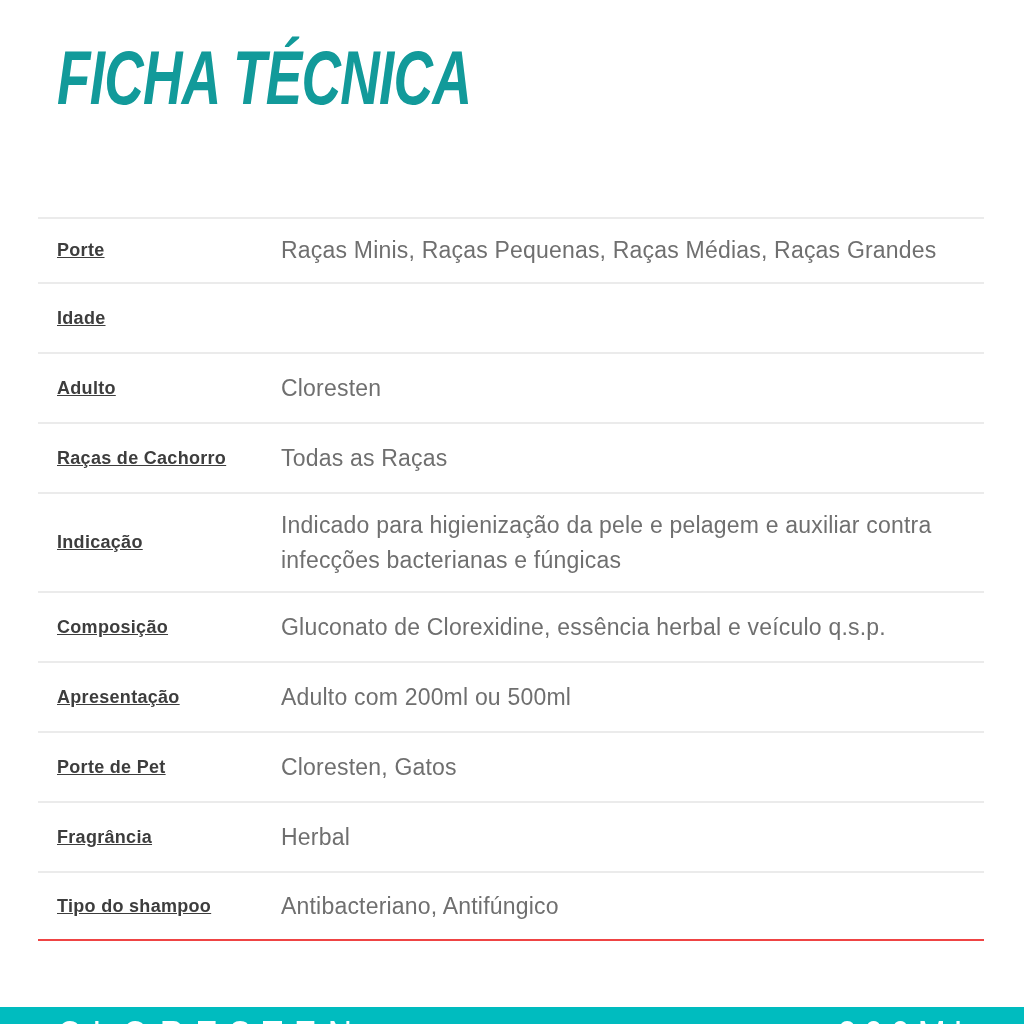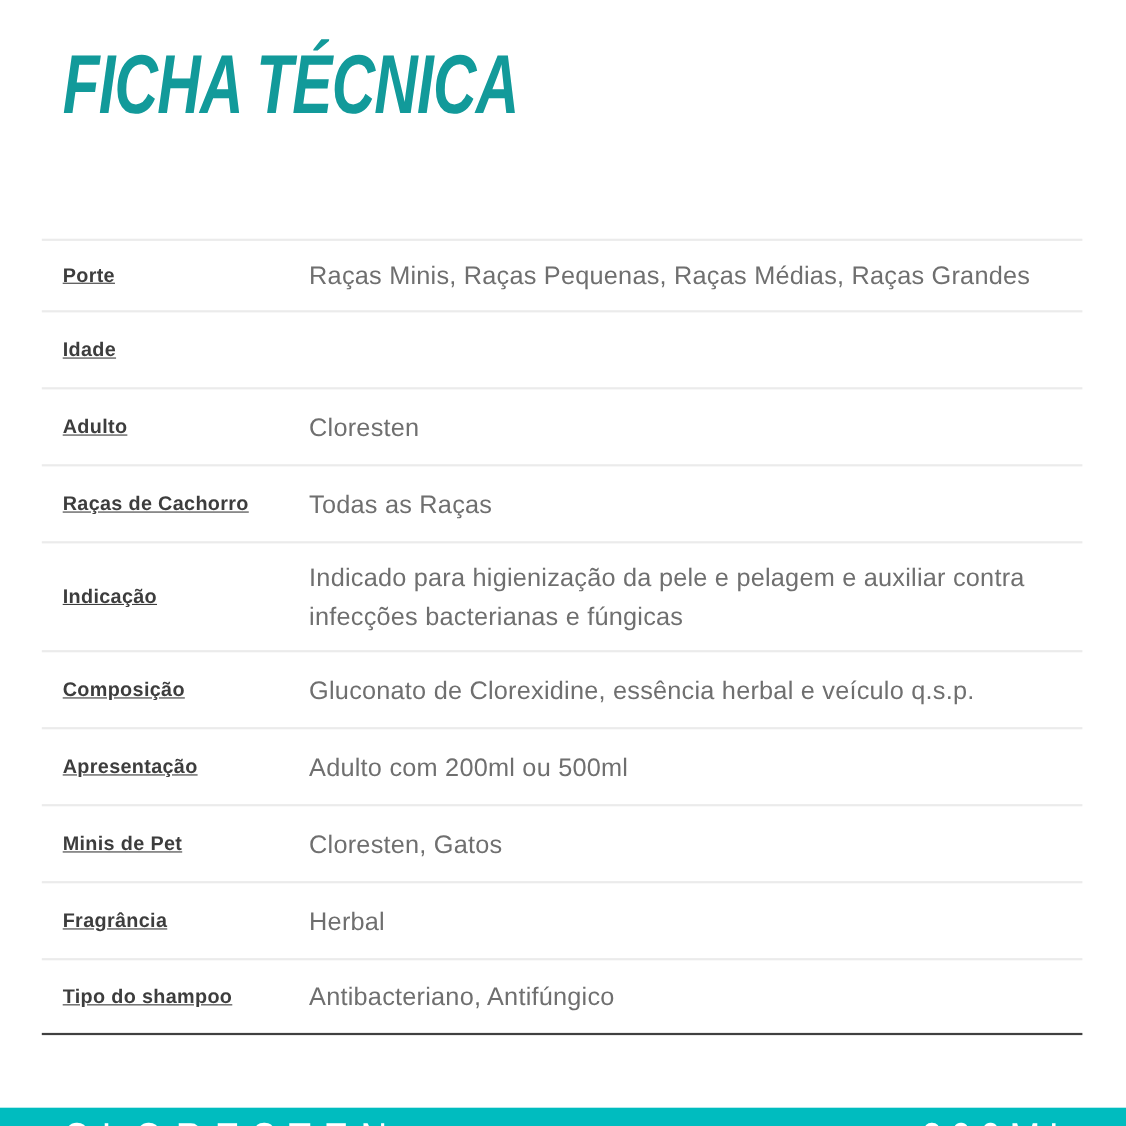--- a/index.html
+++ b/index.html
@@ -39,21 +39,21 @@
   }
   .spec-row {
     display: grid;
     grid-template-columns: 243px 1fr;
     align-items: center;
     min-height: 70px;
     border-top: 2px solid #ebebeb;
   }
   .spec-row.first { min-height: 65px; }
   .spec-row.tall  { min-height: 99px; }
-  .spec-row.last  { border-bottom: 2px solid #404040; }
+  .spec-row.last  { border-bottom: 2px solid #ef4444; }
   .spec-label {
     padding-left: 19px;
     font-size: 18px;
     font-weight: bold;
     color: #3d3d3d;
     letter-spacing: 0.3px;
     text-decoration: underline;
   }
   .spec-value {
     font-size: 23px;
@@ -132,21 +132,21 @@
       <div class="spec-label">Composição</div>
       <div class="spec-value">Gluconato de Clorexidine, essência herbal e veículo q.s.p.</div>
     </div>
 
     <div class="spec-row">
       <div class="spec-label">Apresentação</div>
       <div class="spec-value">Adulto com 200ml ou 500ml</div>
     </div>
 
     <div class="spec-row">
-      <div class="spec-label">Minis de Pet</div>
+      <div class="spec-label">Porte de Pet</div>
       <div class="spec-value">Cloresten, Gatos</div>
     </div>
 
     <div class="spec-row">
       <div class="spec-label">Fragrância</div>
       <div class="spec-value">Herbal</div>
     </div>
 
     <div class="spec-row last">
       <div class="spec-label">Tipo do shampoo</div>

